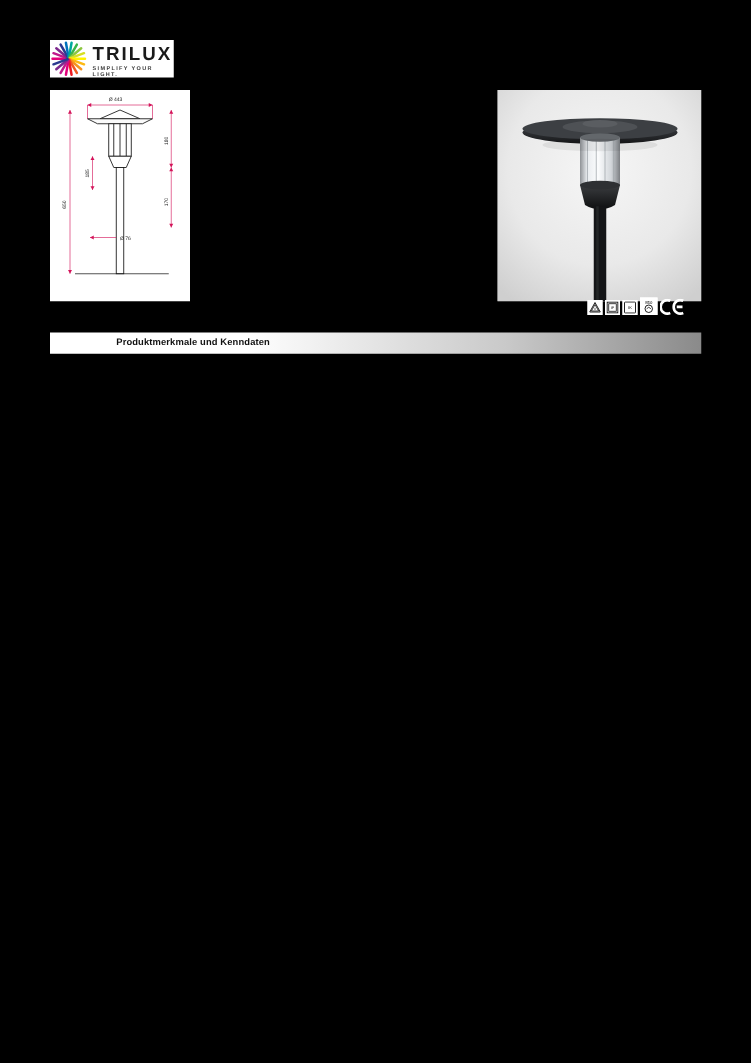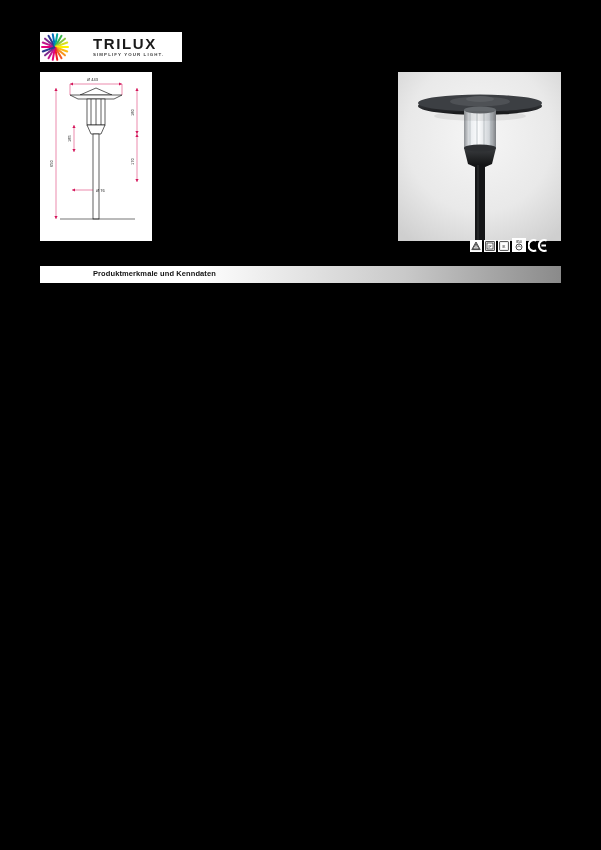--- a/index.html
+++ b/index.html
@@ -13,26 +13,25 @@
     position: relative;
     overflow: hidden;
     font-family: "Liberation Sans", sans-serif;
   }
 
   
   .logo-box {
     position: absolute;
     left: 40px;
     top: 32px;
-    width: 142px;
+    width: 99px;
     height: 30px;
     background: #ffffff;
     display: flex;
-    align-items: center;
-    gap: 19px;
+    align-items: flex-end;
   }
   .logo-mark {
     width: 32px;
     height: 30px;
     position: relative;
     flex: none;
   }
   .logo-mark .ray {
     position: absolute;
     left: 15px;

